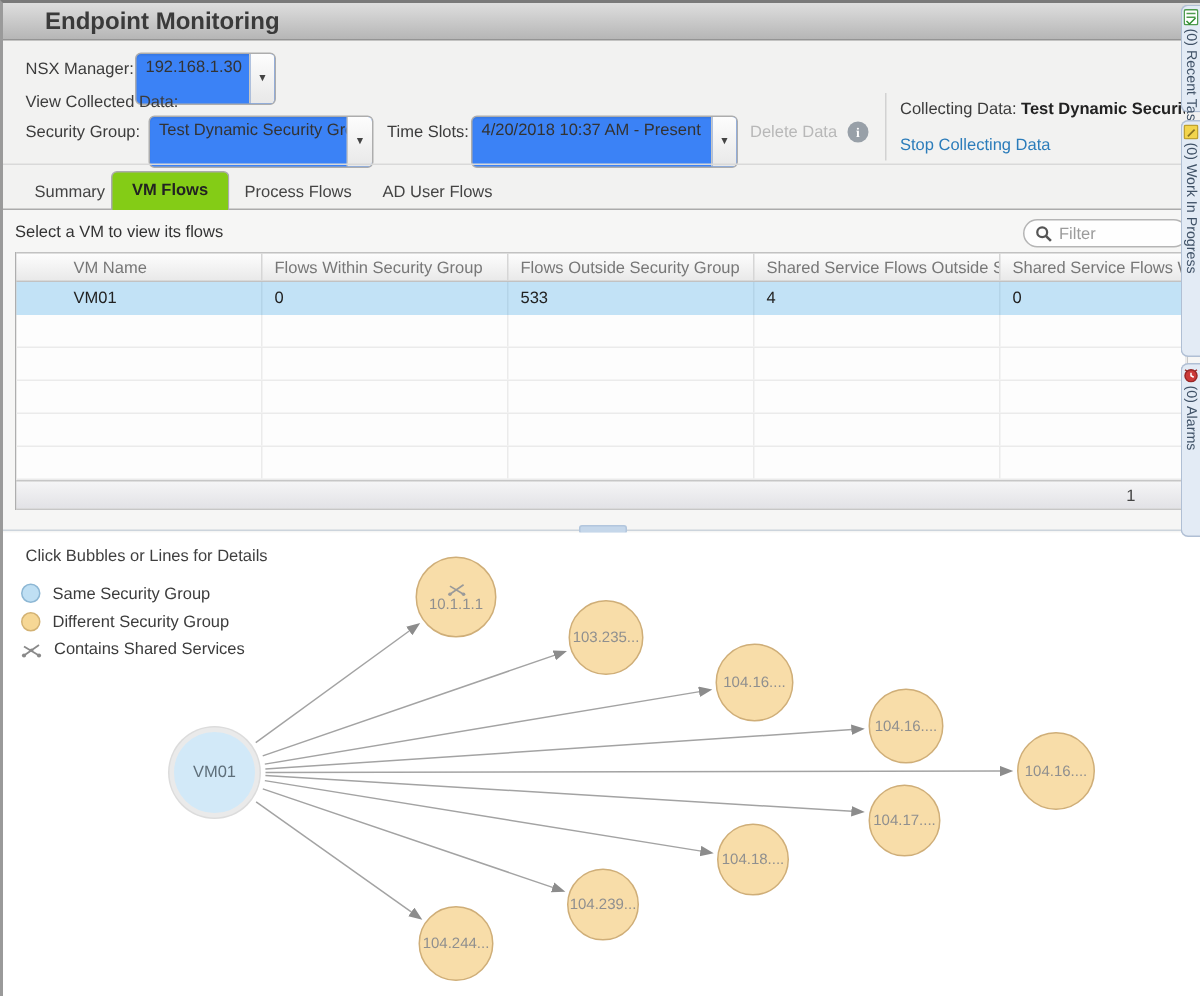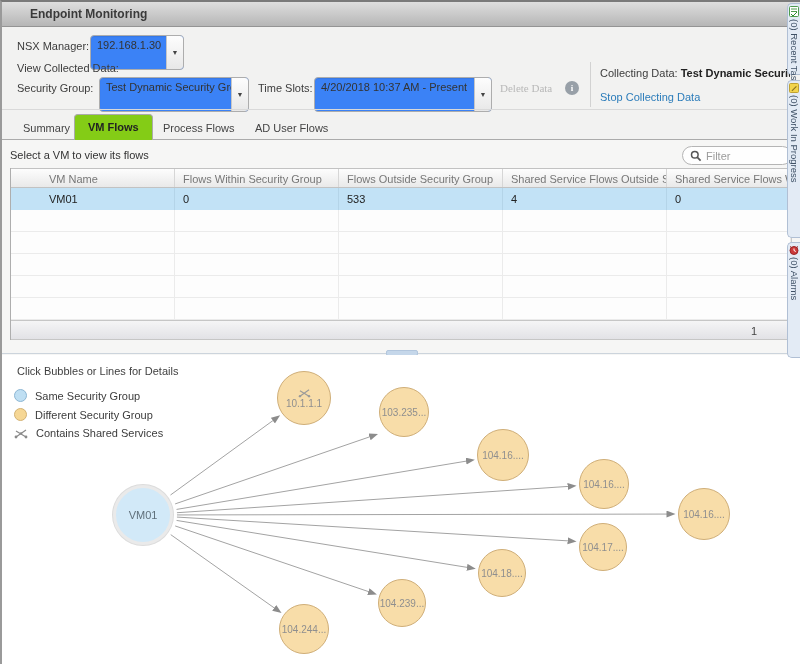--- a/index.html
+++ b/index.html
@@ -4,21 +4,21 @@
 <style>
   * { margin:0; padding:0; box-sizing:border-box; }
   html,body { width:800px; height:664px; overflow:hidden; background:#fff;
               font-family:"Liberation Sans", sans-serif; font-size:11px; color:#3c3c3c; }
   .window { position:absolute; left:0; top:0; width:800px; height:664px;
             background:#f2f2f1; border-top:2px solid #7a7a7a; border-left:2px solid #9a9a9a; overflow:hidden; }
 
   
   .titlebar { position:absolute; left:0; top:0; width:100%; height:25px;
               background:linear-gradient(#dedede,#b6b6b6); border-bottom:1px solid #949494;
-              line-height:25px; padding-left:28px; font-weight:bold; font-size:12px; color:#3a3a3a; }
+              line-height:25px; padding-left:28px; font-weight:bold; font-size:16px; color:#3a3a3a; }
 
   
   .lbl { position:absolute; height:20px; line-height:20px; white-space:nowrap; }
   .dd { position:absolute; height:35px; background:#3b82f6; border:1px solid #adadad; border-radius:4px;
         display:flex; align-items:stretch; overflow:hidden; box-shadow:inset 0 1px 1px rgba(0,0,0,.08); }
   .dd-val { flex:1; line-height:19px; padding:0 6px; white-space:nowrap; overflow:hidden; color:#333; }
   .dd-btn { width:17px; border-left:1px solid #c6c6c6; background:linear-gradient(#fdfdfd,#e8e8e8);
             display:flex; align-items:center; justify-content:center; font-size:7px; color:#444; }
   .disabled-btn { position:absolute; color:#b8b8b8; height:20px; line-height:20px; }
   .info-icon { position:absolute; width:14px; height:14px; border-radius:50%; background:#98a0a8;
@@ -110,21 +110,21 @@
     <span class="dd-val">Test Dynamic Security Gro</span>
     <span class="dd-btn">▼</span>
   </div>
 
   <span class="lbl" style="left:256px; top:76px;">Time Slots:</span>
   <div class="dd" style="left:312px; top:75px; width:178px;">
     <span class="dd-val">4/20/2018 10:37 AM - Present</span>
     <span class="dd-btn">▼</span>
   </div>
 
-  <span class="disabled-btn" style="left:498px; top:76px;font-family:Liberation Serif, serif;">Delete Data</span>
+  <span class="disabled-btn" style="left:498px; top:76px;">Delete Data</span>
   <span class="info-icon" style="left:563px; top:79px;">i</span>
 
   <div class="vdivider" style="left:588px; top:60px; height:45px;"></div>
 
   <div class="collect-line" style="top:63px;">
     <span>Collecting Data:</span>
     <b>Test Dynamic Security Gr</b>
   </div>
   <div class="collect-line" style="top:87px;">
     <span class="link">Stop Collecting Data</span>
@@ -253,21 +253,21 @@
             <span>VM01</span>
           </div>
           <div class="bubble" style="left: 275px; top: 16px; height: 54px; width: 54px;">
             <svg width="13" height="10" viewBox="0 0 14 11">
               <path d="M2 9 L12 2 M2 3 L12 9" stroke="#9a9a9a" stroke-width="1.2" fill="none"></path>
               <circle cx="2" cy="9" r="1.3" fill="#9a9a9a"></circle>
               <circle cx="12" cy="9" r="1.3" fill="#9a9a9a"></circle>
             </svg>
             <span>10.1.1.1</span>
           </div>
-          <div class="bubble" style="left: 377px; top: 32px; height: 50px; width: 50px;">
+          <div class="bubble" style="left: 377px; top: 45px; height: 50px; width: 50px;">
             <span>103.235...</span>
           </div>
           <div class="bubble" style="left: 475px; top: 74px; height: 52px; width: 52px;">
             <span>104.16....</span>
           </div>
           <div class="bubble" style="left: 577px; top: 104px; height: 50px; width: 50px;">
             <span>104.16....</span>
           </div>
           <div class="bubble" style="left: 676px; top: 133px; height: 52px; width: 52px;">
             <span>104.16....</span>

